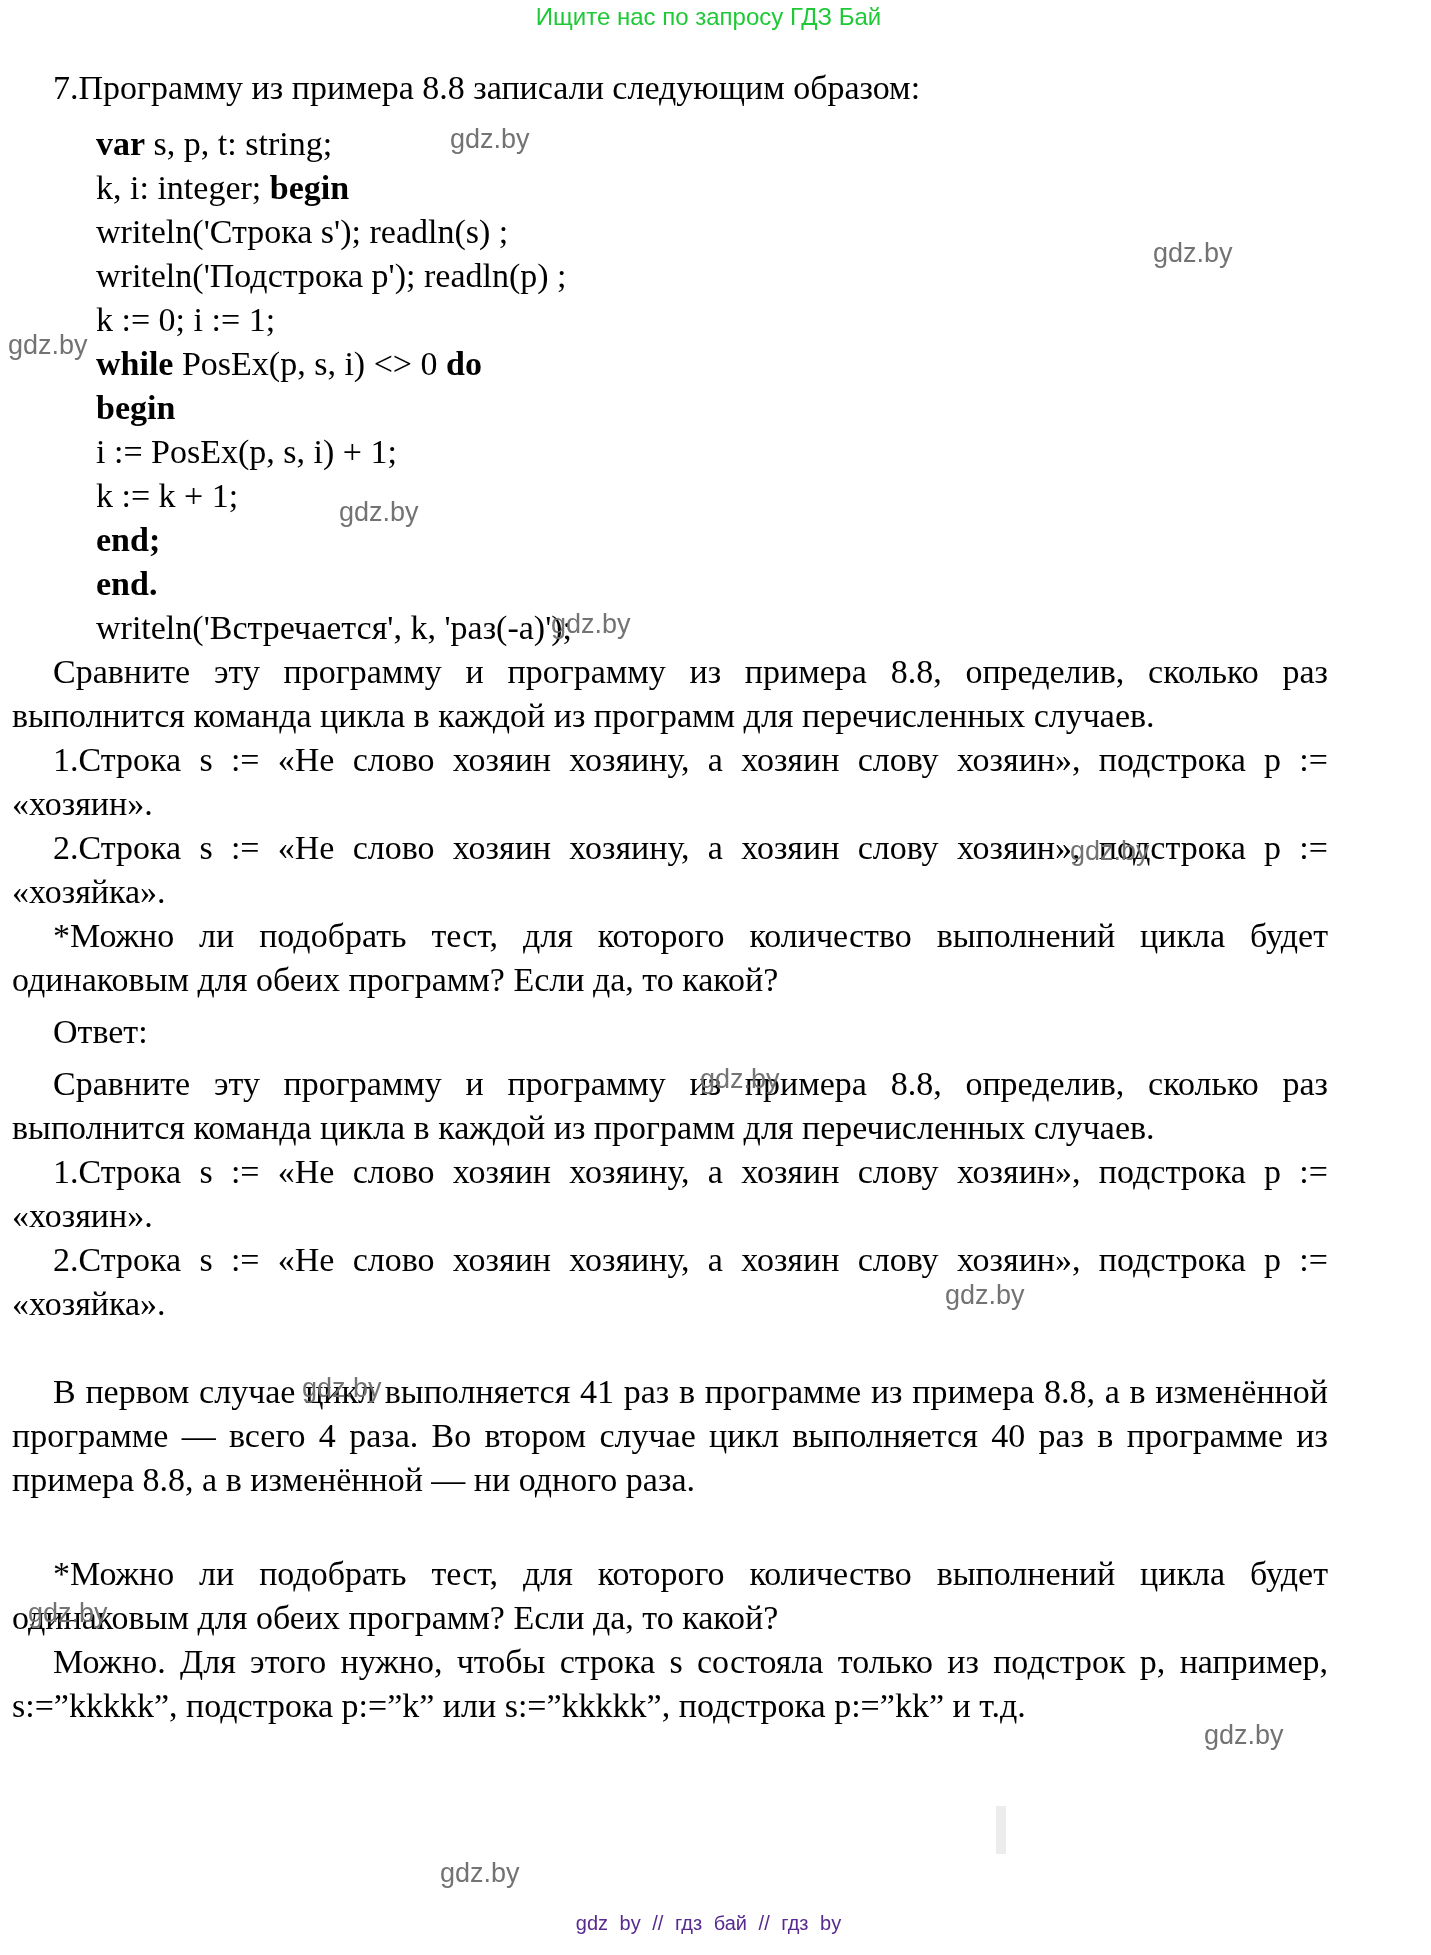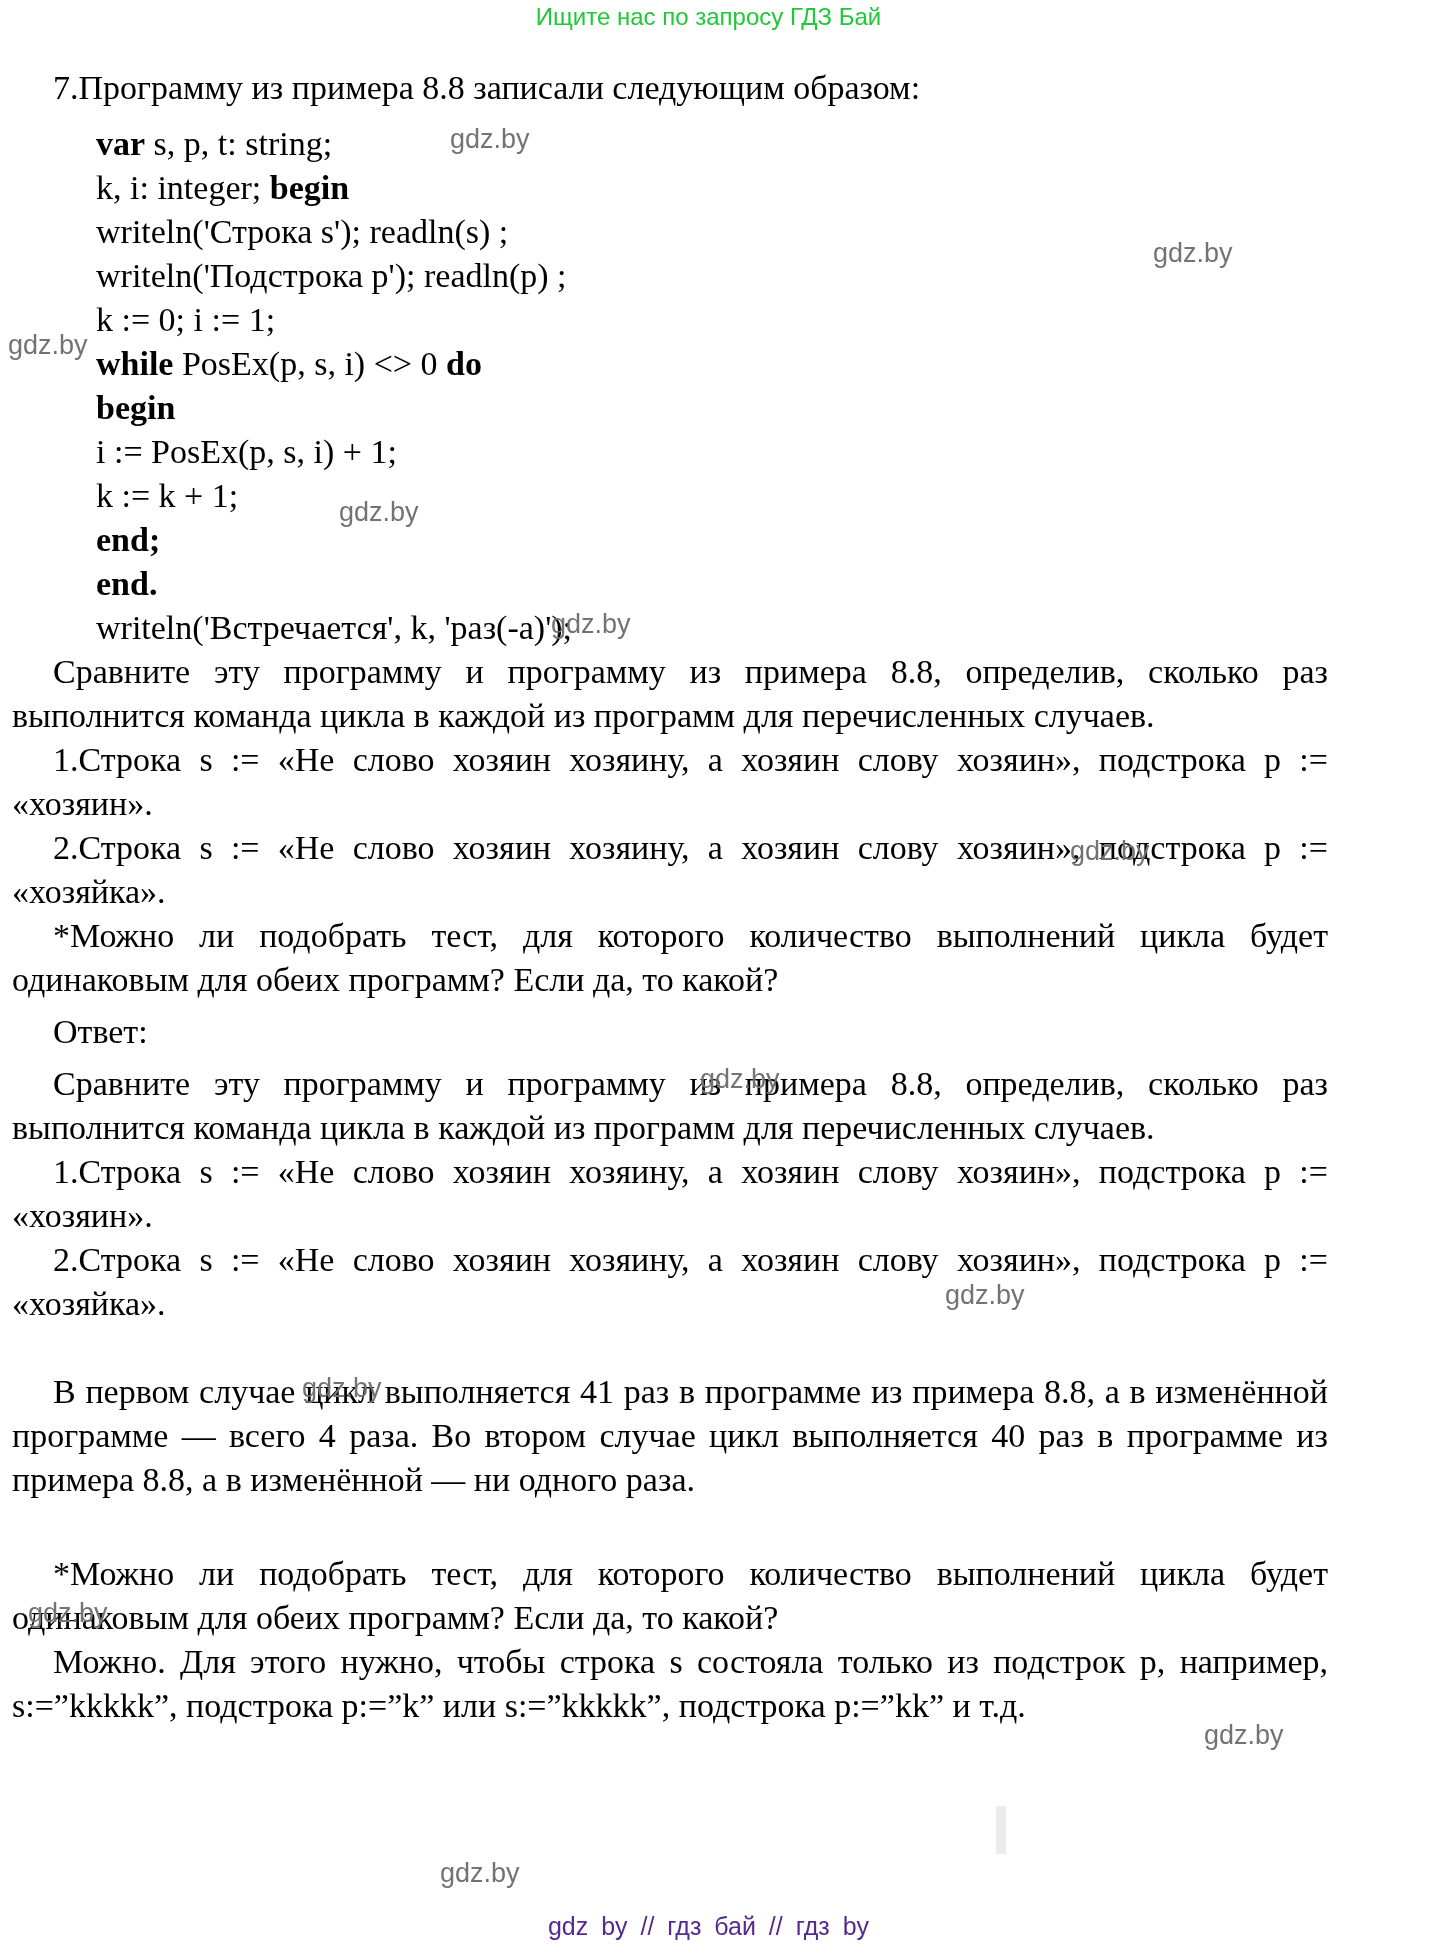--- a/index.html
+++ b/index.html
@@ -20,21 +20,21 @@
     font-family:"Liberation Sans", sans-serif;
     font-size:24px;
     line-height:28px;
   }
   .footer-note{
     position:absolute;
     top:1912px; left:0;
     width:100%;
     text-align:center;
     font-family:"Liberation Sans", sans-serif;
-    font-size:25px;
+    font-size:20px;
     word-spacing:6px;
   }
   .content{
     position:absolute;
     left:12px; top:66px;
     width:1316px;
     font-size:34px;
     line-height:44px;
   }
   .title{

